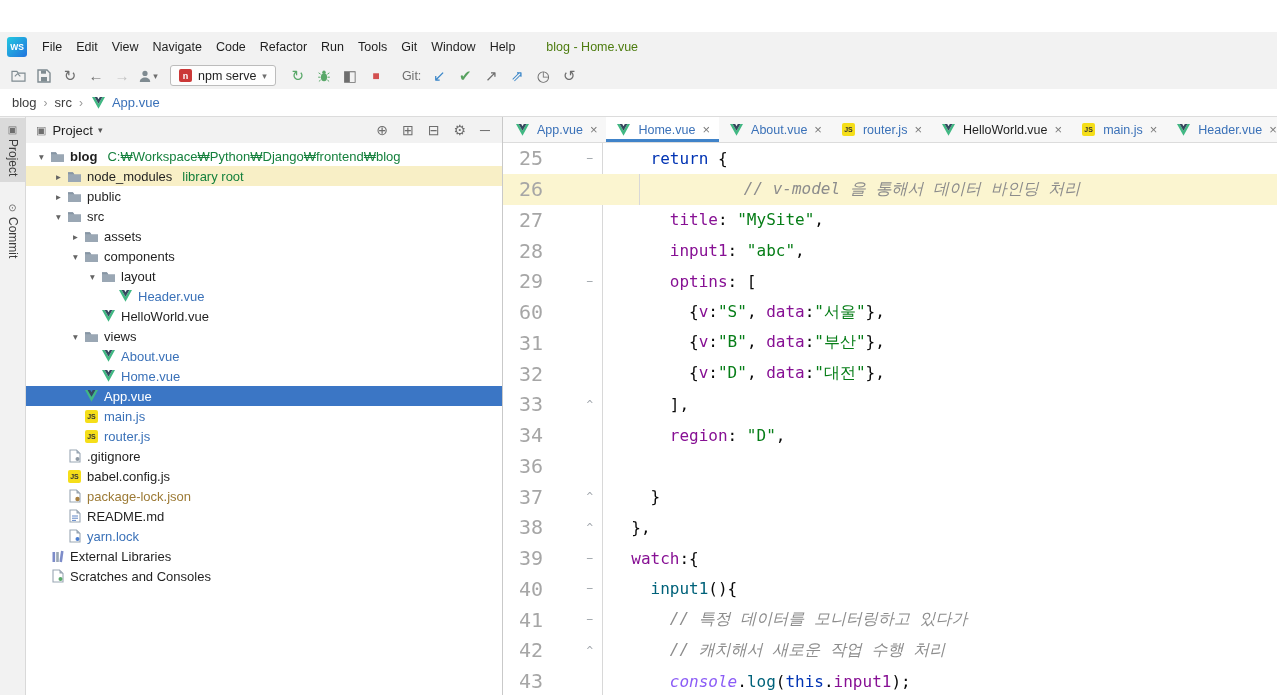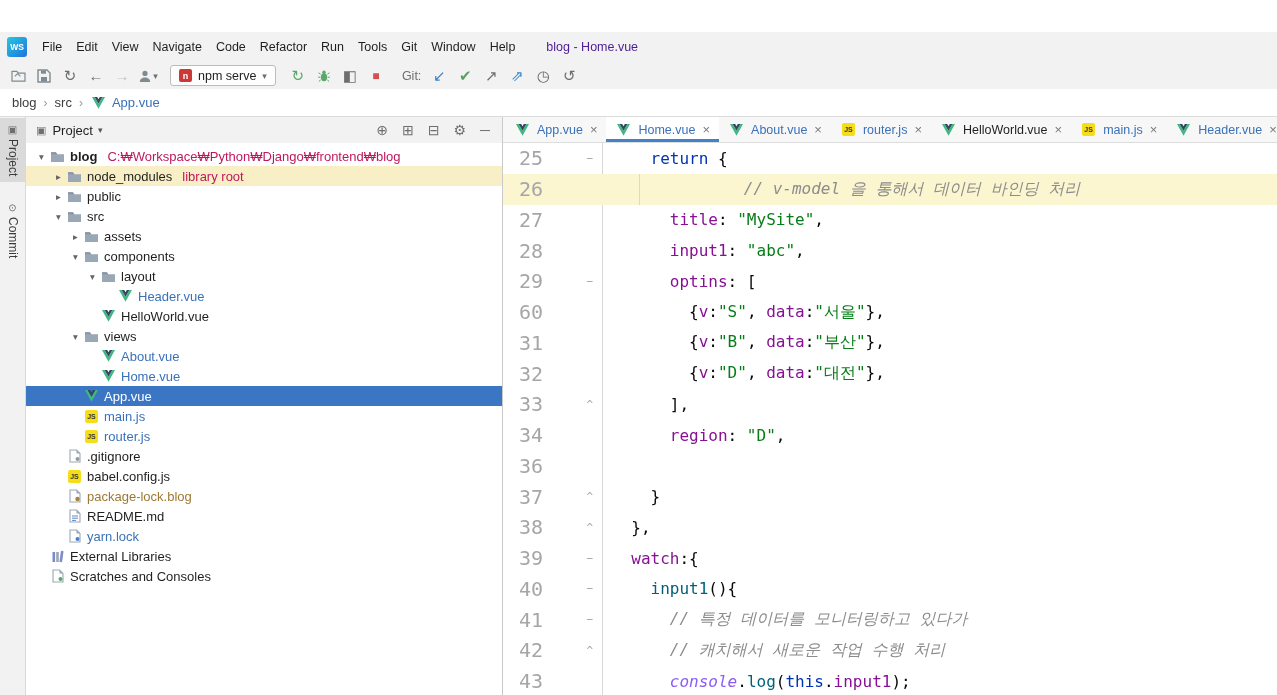--- a/index.html
+++ b/index.html
@@ -6,21 +6,21 @@
   body { margin:0; background:#e9e9e9; }
   .window { width:1277px; height:695px; background:#fff; overflow:hidden;
     font-family:"Liberation Sans", sans-serif; color:#1f1f1f; display:flex; flex-direction:column; }
 
   
   .menubar { height:30px; min-height:30px; background:#f2f2f2; display:flex; align-items:center; font-size:12.5px;margin-top:32px; }
   .logo { width:20px; height:20px; margin:0 8px 0 7px; border-radius:3px;
     background:linear-gradient(135deg,#23c8e0,#2173de); color:#fff; font-weight:bold; font-size:8.5px;
     display:flex; align-items:center; justify-content:center; }
   .menu-item { padding:0 7px; line-height:30px; cursor:default; }
-  .win-title { margin-left:24px; color:#4c1d95; }
+  .win-title { margin-left:24px; color:#4d7c0f; }
 
   
   .toolbar { height:27px; min-height:27px; background:#f2f2f2; display:flex; align-items:center; padding-left:6px; gap:2px; }
   .tbtn { min-width:24px; height:22px; display:flex; align-items:center; justify-content:center; font-size:15px; color:#6e6e6e; }
   .tbtn.green { color:#59a869; }
   .tbtn.red { color:#d35050; font-size:12px; }
   .tbtn.blue { color:#3c87c9; }
   .tbtn.gcommit { color:#57a15f; }
   .tbtn.disabled { color:#c2c2c2; }
   .mini-caret { font-size:9px; color:#6e6e6e; margin-left:1px; }
@@ -63,21 +63,21 @@
   .tree-row.selected .tlabel { color:#fff; }
   .indent { display:inline-block; flex-shrink:0; }
   .chevron { width:15px; font-size:9.5px; color:#646464; display:flex; justify-content:center; flex-shrink:0; }
   .ficon { width:17px; display:flex; justify-content:center; align-items:center; flex-shrink:0; }
   .jsbadge { width:13px; height:13px; background:#f5de19; border-radius:2px; color:#343434; font-size:7px; font-weight:bold;
     display:flex; align-items:center; justify-content:center; }
   .tlabel { margin-left:4px; color:#1f1f1f; }
   .tlabel.bold { font-weight:bold; }
   .tlabel.c-mod { color:#3a71b8; }
   .tlabel.c-ign { color:#9c7a35; }
-  .tannot { margin-left:10px; color:#be185d; }
+  .tannot { margin-left:10px; color:#15803d; }
 
   
   .editor { flex:1; min-width:0; display:flex; flex-direction:column; background:#fff; }
   .tabbar { height:26px; min-height:26px; display:flex; align-items:stretch; background:#f7f7f7; border-bottom:1px solid #dcdcdc; padding-left:2px; }
   .tab { display:flex; align-items:center; gap:6px; padding:0 9px; font-size:12.5px;
     border-bottom:3px solid transparent; border-top:3px solid transparent; cursor:default; }
   .tab.sel { background:#fff; border-bottom-color:#4083c9; }
   .tab-label.c-mod { color:#3a71b8; }
   .tab-close { color:#7a7a7a; font-size:13px; margin-left:1px; }
 
@@ -398,21 +398,21 @@
           <div class="tree-row">
             <span class="indent" style="width: 25px;"></span>
             <span class="chevron"></span>
             <span class="ficon">
               <svg width="12" height="14" viewBox="0 0 12 14">
                 <path d="M1 1 h6.5 l3.5 3.5 V13 H1 z" fill="#fff" stroke="#9aa7b4" stroke-width="1.1"></path>
                 <path d="M7.5 1 l3.5 3.5 H7.5 z" fill="#9aa7b4"></path>
                 <circle cx="8.5" cy="10" r="2.2" fill="#a98142"></circle>
               </svg>
             </span>
-            <span class="tlabel c-ign">package-lock.blog</span>
+            <span class="tlabel c-ign">package-lock.json</span>
           </div>
           <div class="tree-row">
             <span class="indent" style="width: 25px;"></span>
             <span class="chevron"></span>
             <span class="ficon">
               <svg width="12" height="14" viewBox="0 0 12 14">
                 <path d="M1 1 h6.5 l3.5 3.5 V13 H1 z" fill="#fff" stroke="#9aa7b4" stroke-width="1.1"></path>
                 <path d="M7.5 1 l3.5 3.5 H7.5 z" fill="#9aa7b4"></path>
                 <path d="M3 7 h6 M3 9.2 h6 M3 11.4 h4" stroke="#5f86c6" stroke-width="1"></path>
               </svg>

